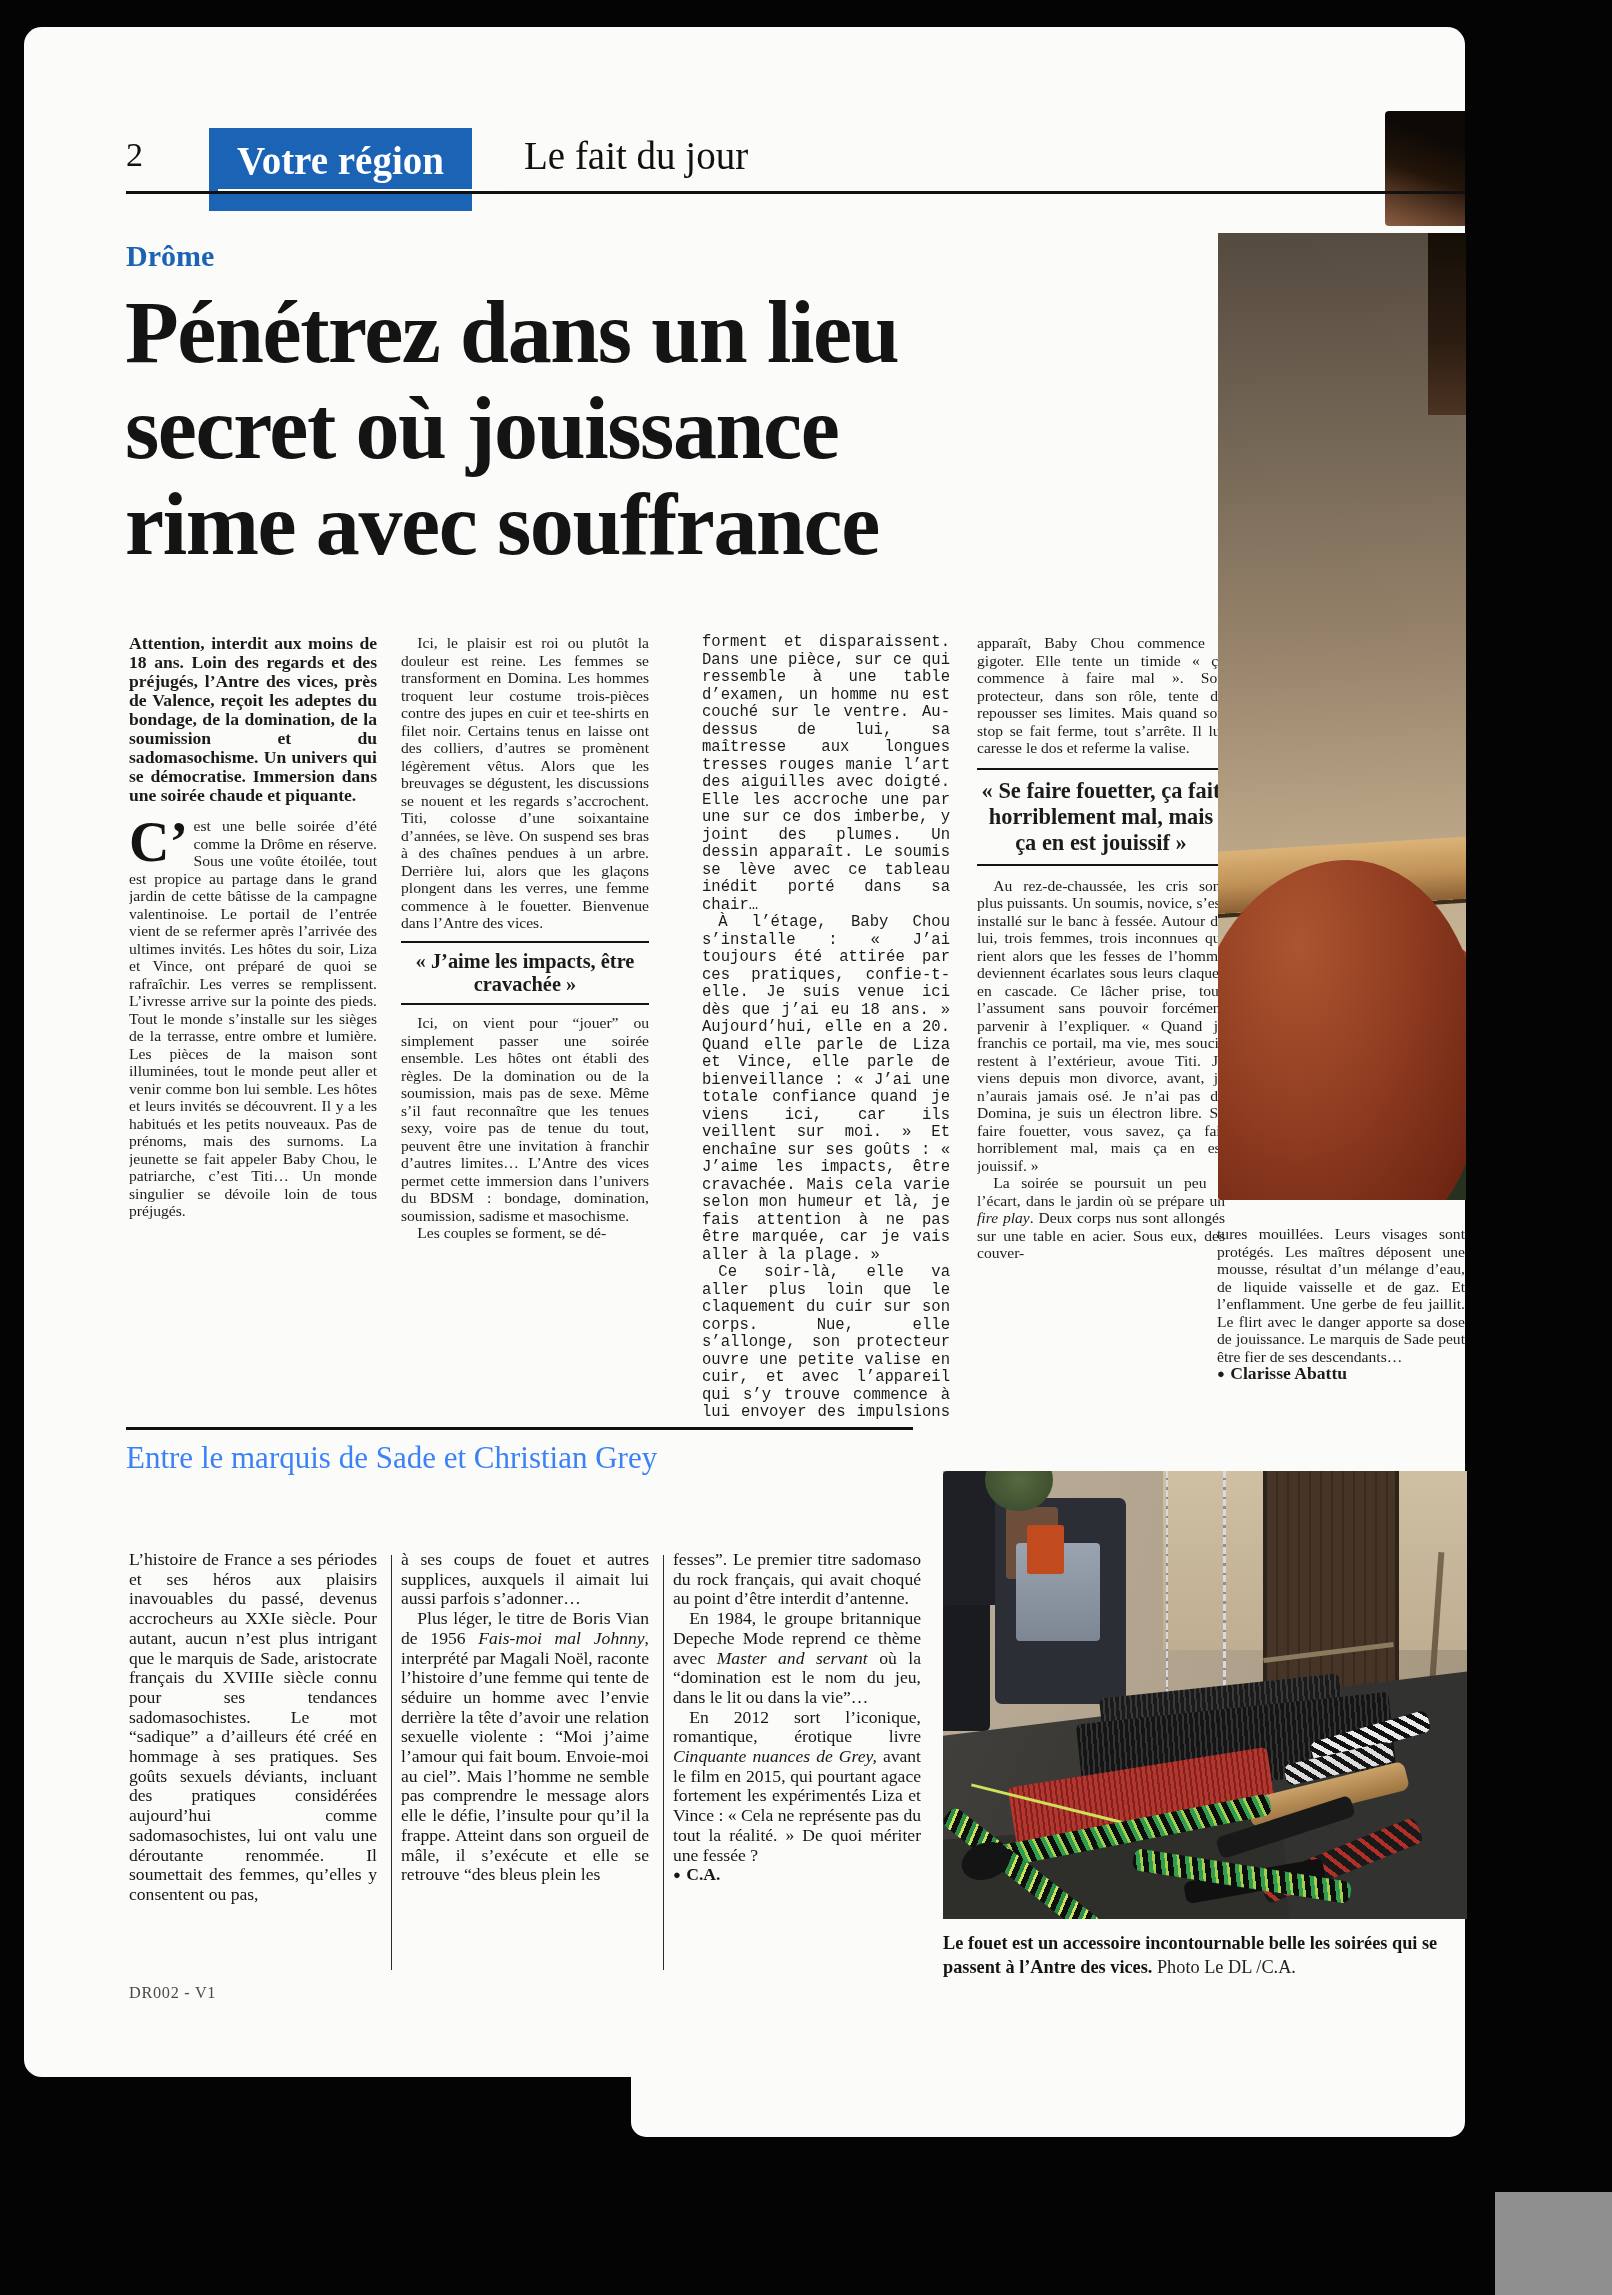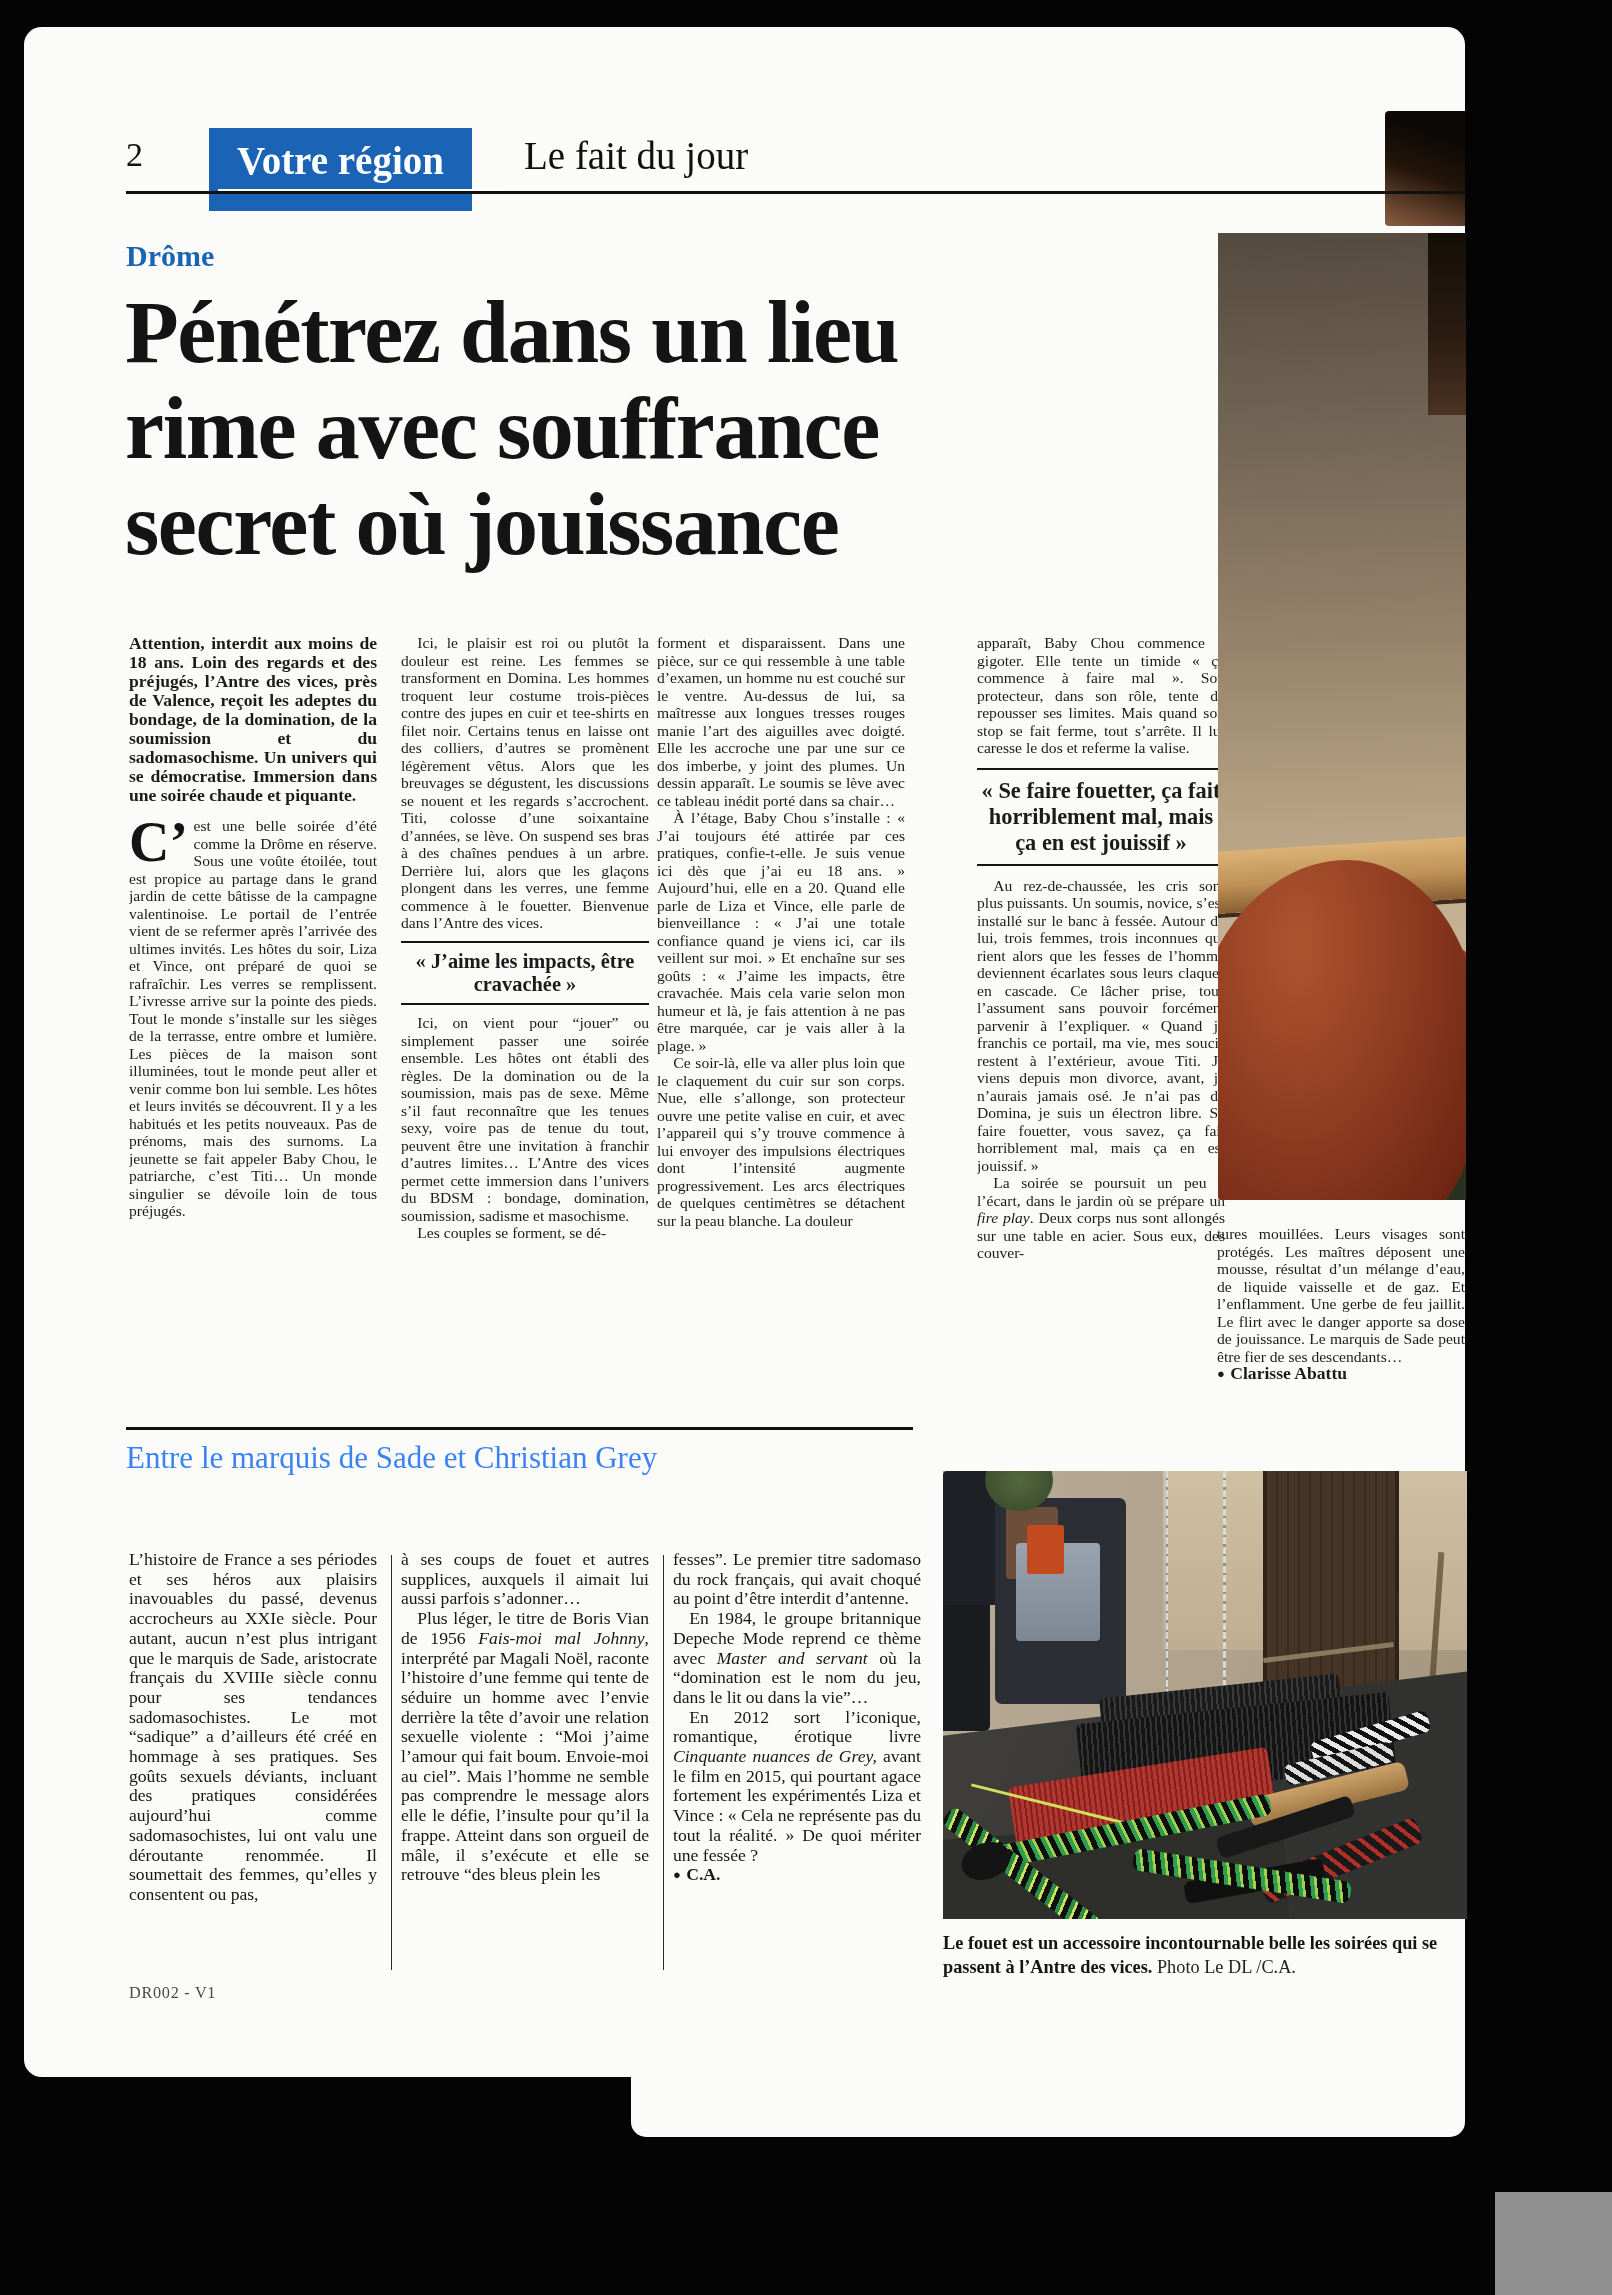--- a/index.html
+++ b/index.html
@@ -24,21 +24,21 @@
   
   #kicker{left:126px;top:239px;font-size:30px;font-weight:bold;color:#1b63b5;}
   #headline{left:125px;top:285px;width:1072px;color:#141414;font-weight:bold;
       font-size:88px;line-height:96px;letter-spacing:-1.4px;white-space:nowrap;}
   .col{position:absolute;width:248px;color:#1b1b1b;font-size:15.6px;line-height:17.5px;
       text-align:justify;overflow:hidden;}
   .col p{margin:0;hyphens:auto;-webkit-hyphens:auto;}
   .indent{text-indent:16.3px;}
   #col1{left:129px;top:634px;height:787px;}
   #col2{left:401px;top:634px;height:787px;}
-  #col3{left:657px;top:634px;height:787px;}
+  #col3{left:702px;top:634px;height:787px;font-family:Liberation Mono, monospace;}
   #col4{left:945px;top:634px;height:787px;margin-left:32px;}
   #col5{left:1217px;top:1225px;height:237px;}
   .lead{font-weight:bold;font-size:17.6px;line-height:19px;margin-bottom:12.2px !important;}
   .dropcap{float:left;font-size:56px;line-height:43px;font-weight:bold;padding:4.1px 5.4px 0 0;color:#141414;}
   .subhead{font-weight:bold;font-size:20.4px;line-height:23px;text-align:center;
       border-top:2px solid #141414;border-bottom:2px solid #141414;
       padding:6.8px 2.7px;margin:9.5px 0 !important;text-indent:0 !important;}
   .pullquote{font-weight:bold;font-size:22.4px;line-height:26px;text-align:center;
       border-top:2px solid #141414;border-bottom:2px solid #141414;
       padding:8.1px 2.7px;margin:11px 0 !important;text-indent:0 !important;}
@@ -141,22 +141,22 @@
   <div class="abs" id="section-badge">
     <span class="lbl">Votre région</span>
   </div>
   <div class="abs" id="section-underline"></div>
   <div class="abs" id="section-title">Le fait du jour</div>
   <div class="abs" id="header-rule"></div>
 
   <div class="abs" id="kicker">Drôme</div>
   <div class="abs" id="headline">
     <div>Pénétrez dans un lieu</div>
+    <div>secret où jouissance</div>
     <div>rime avec souffrance</div>
-    <div>secret où jouissance</div>
   </div>
 
   <div class="col" id="col1">
     <p class="lead">Attention, interdit aux moins de 18 ans. Loin des regards et des préjugés, l’Antre des vices, près de Valence, reçoit les adeptes du bondage, de la domination, de la soumission et du sadomasochisme. Un univers qui se démocratise. Immersion dans une soirée chaude et piquante.</p>
     <p>
       <span class="dropcap">C’</span><span>est une belle soirée d’été comme la Drôme en réserve. Sous une voûte étoilée, tout est propice au partage dans le grand jardin de cette bâtisse de la campagne valentinoise. Le portail de l’entrée vient de se refermer après l’arrivée des ultimes invités. Les hôtes du soir, Liza et Vince, ont préparé de quoi se rafraîchir. Les verres se remplissent. L’ivresse arrive sur la pointe des pieds. Tout le monde s’installe sur les sièges de la terrasse, entre ombre et lumière. Les pièces de la maison sont illuminées, tout le monde peut aller et venir comme bon lui semble. Les hôtes et leurs invités se découvrent. Il y a les habitués et les petits nouveaux. Pas de prénoms, mais des surnoms. La jeunette se fait appeler Baby Chou, le patriarche, c’est Titi… Un monde singulier se dévoile loin de tous préjugés.</span>
     </p>
   </div>
 
   <div class="col" id="col2">

